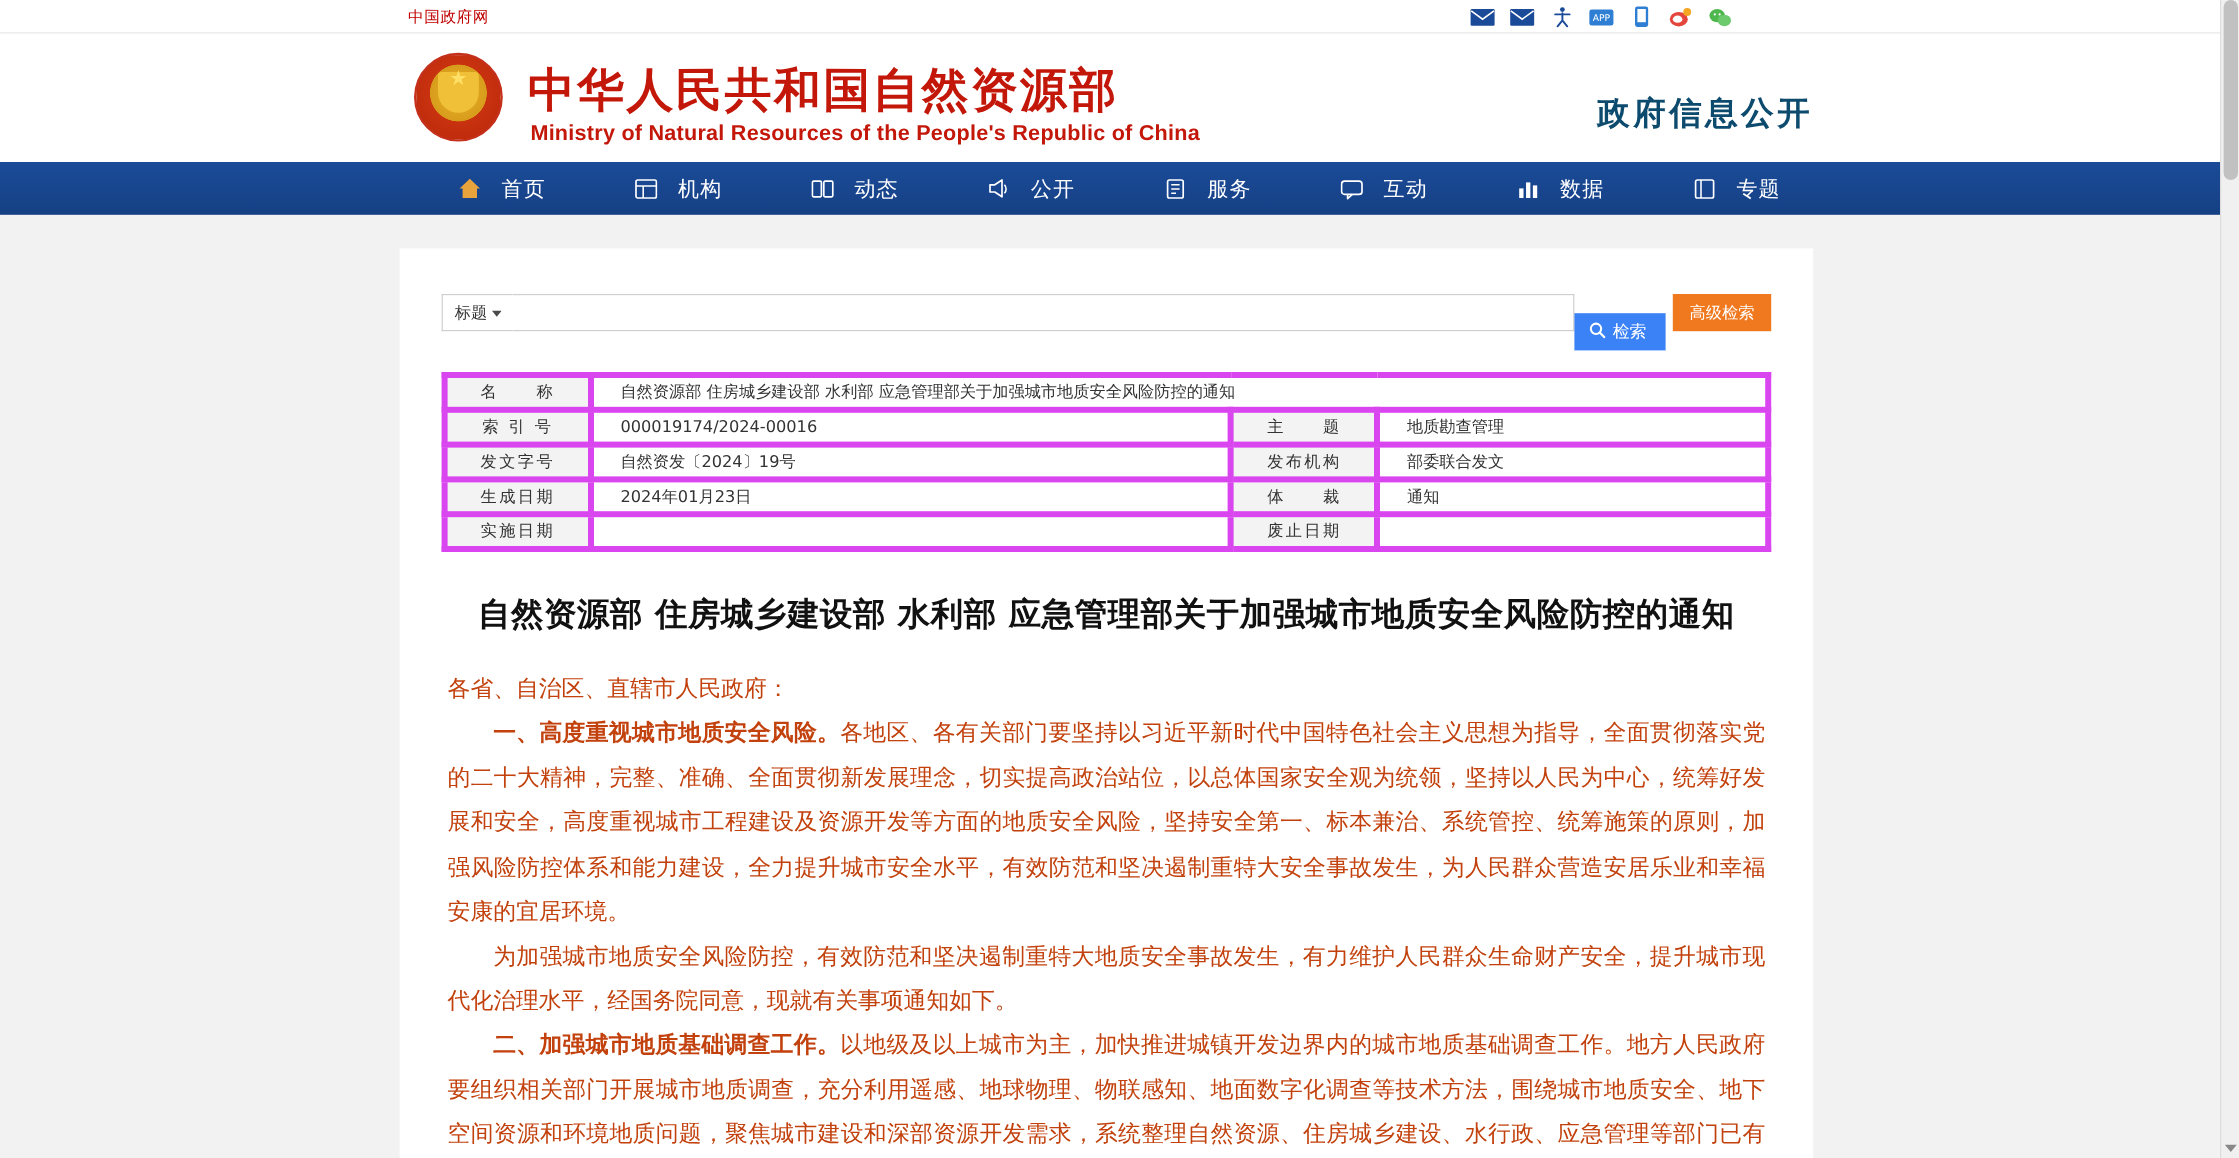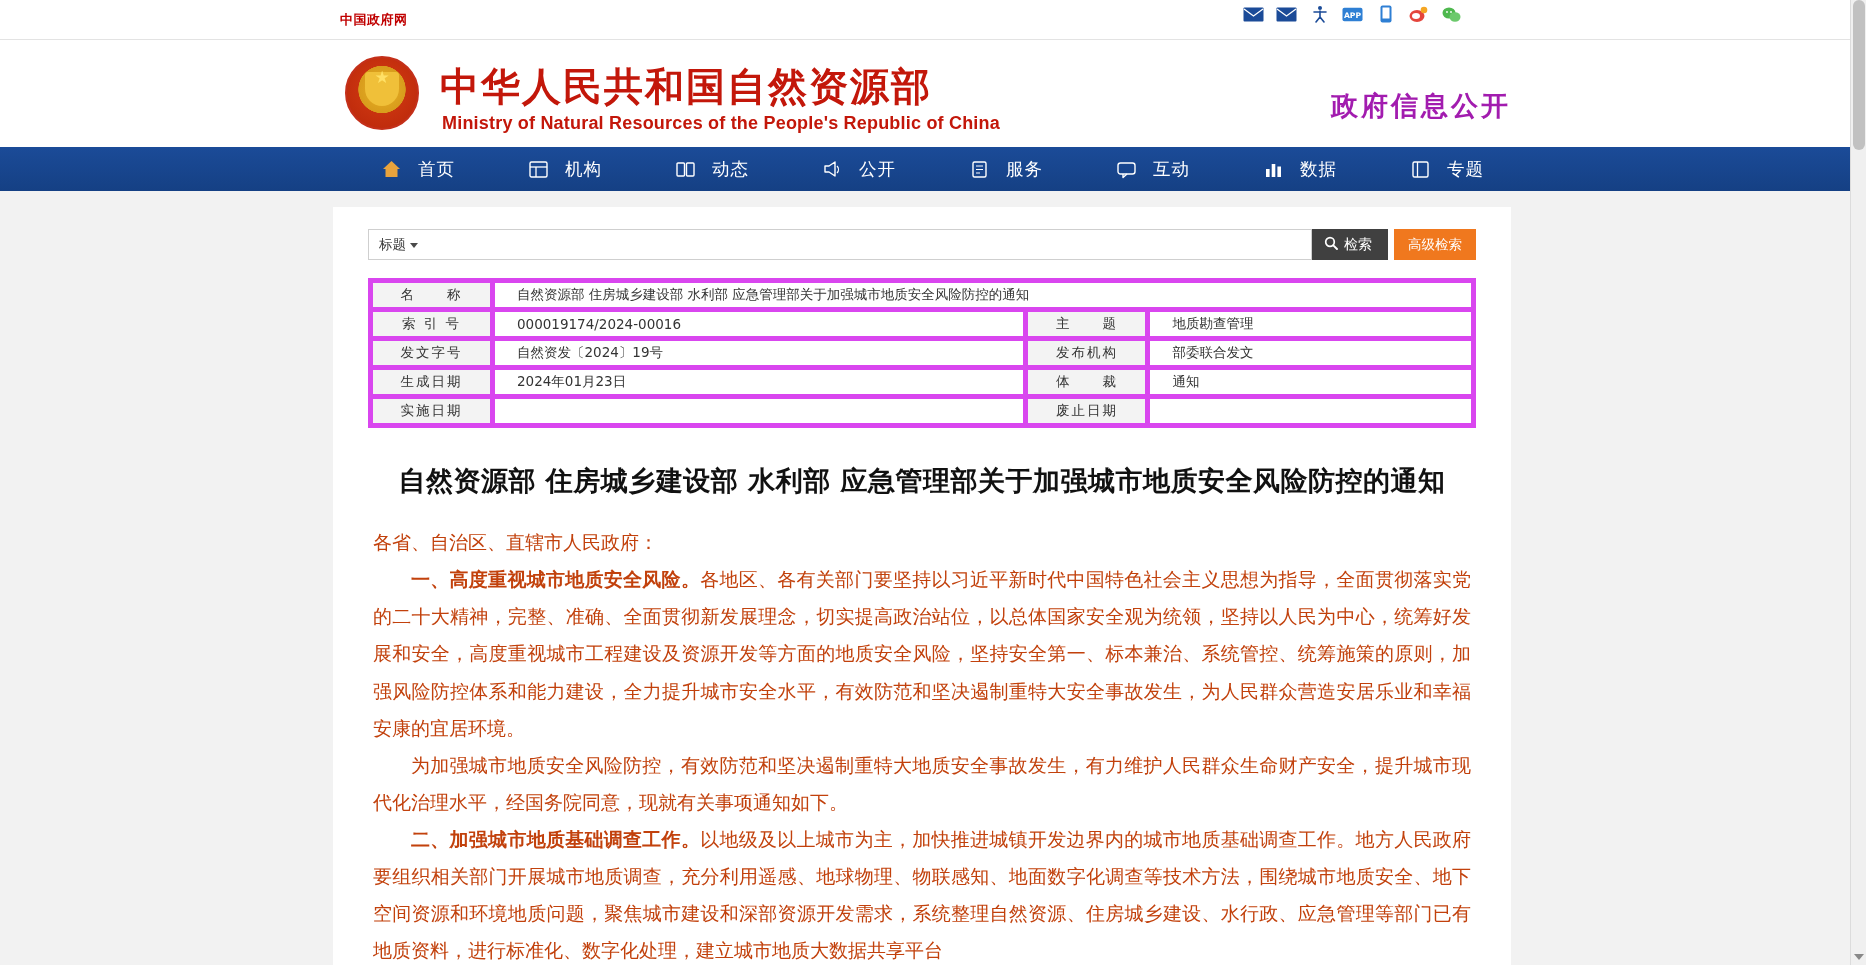--- a/index.html
+++ b/index.html
@@ -10,37 +10,36 @@
     background: #ffffff;
     font-family: "Liberation Sans", sans-serif;
   }
   .page {
     width: 1866px; height: 965px;
     position: relative;
     background: #f2f2f2;
   }
   
   .topbar {
-    height: 40px;
+    height: 28px;
     background: #ffffff;
     border-bottom: 1px solid #e3e3e3;
     display: flex;
     align-items: center;
     position: relative;
-    font-weight: bold;
   }
   .topbar-left {
     margin-left: 340px;
     font-size: 13px;
     color: #c00000;
     letter-spacing: 0.5px;
   }
   .topbar-icons {
     position: absolute;
-    right: 404px;
+    right: 422px;
     top: 0;
     height: 28px;
     display: flex;
     align-items: center;
     gap: 12px;
   }
   .ticon {
     width: 21px; height: 17px;
     display: inline-flex;
     align-items: center;
@@ -100,21 +99,21 @@
     font-size: 18px;
     font-weight: bold;
     color: #c3170a;
     letter-spacing: 0.2px;
   }
   .gov-open {
     position: absolute;
     right: 355px; top: 48px;
     font-size: 27px;
     font-weight: bold;
-    color: #a21caf;
+    color: #0c4a6e;
     letter-spacing: 3px;
     font-family: "DejaVu Sans", "Liberation Sans", sans-serif;
   }
   
   .nav {
     height: 44px;
     background: linear-gradient(to bottom, #1b4b98 0%, #154084 100%);
     display: flex;
     align-items: center;
     justify-content: center;
@@ -178,30 +177,31 @@
     height: 31px;
     border: 1px solid #cfcfcf;
     border-left: none;
     font-size: 13.5px;
     padding: 0 8px;
     outline: none;
     color: #333;
   }
   .btn-search {
     height: 31px;
-    background: #404040;
+    background: #3b82f6;
     color: #fff;
     border: none;
     padding: 0 16px 0 12px;
     font-size: 14px;
     display: flex;
     align-items: center;
     gap: 6px;
     cursor: pointer;
     font-family: "DejaVu Sans", "Liberation Sans", sans-serif;
+    margin-top: 32px;
   }
   .btn-adv {
     height: 31px;
     background: #f0781e;
     color: #fff;
     border: none;
     padding: 0 14px;
     font-size: 13.5px;
     margin-left: 6px;
     cursor: pointer;

